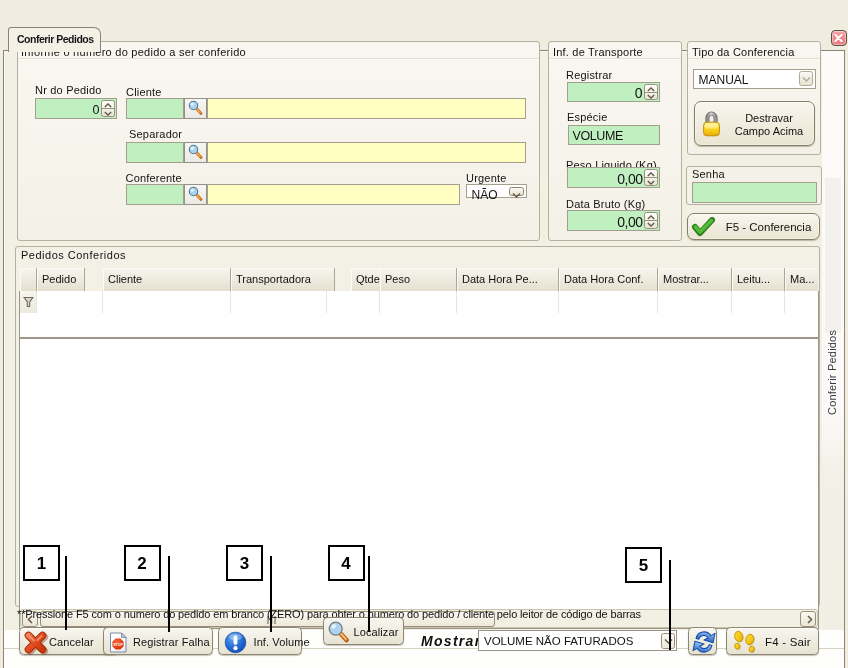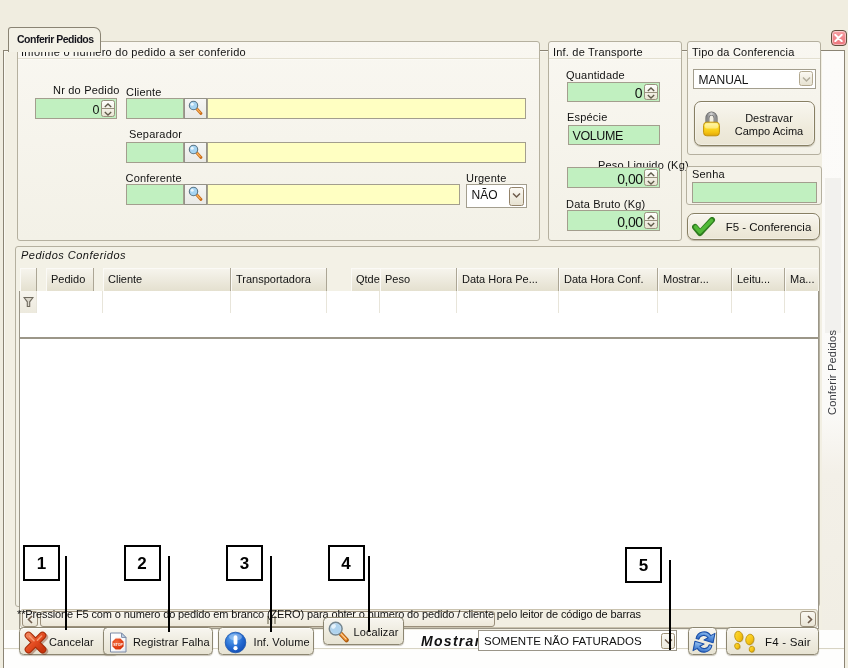--- a/index.html
+++ b/index.html
@@ -63,21 +63,21 @@
   <div class="abs" style="left:822px;top:27px;width:21.5px;height:579px;background:linear-gradient(180deg,#FCFBF9 0%,#FBFAF8 62%,#F3F0E8 73%,#F1EEE4 100%);"></div>
   <div class="abs" style="left:824.5px;top:154px;width:16.5px;height:155px;background:#F2F1EE;"></div>
   <div class="abs" style="left:826px;top:303px;width:20px;height:88px;">
     <div style="position:absolute;left:0;top:0;width:88px;height:20px;transform:rotate(-90deg) translateX(-88px);transform-origin:0 0;font-size:11px;color:#3A3B40;letter-spacing:0.2px;">Conferir Pedidos</div>
   </div>
 
   <div class="group" style="left:17px;top:41px;width:523px;height:200px;"></div>
   <div class="lbl" style="left:21px;top:46px;letter-spacing:0.26px;">Informe o numero do pedido a ser conferido</div>
   <div class="gsep" style="left:18px;top:58px;width:521px;"></div>
 
-  <div class="lbl" style="left:35px;top:84px;margin-left:18px;">Nr do Pedido</div>
+  <div class="lbl" style="left:35px;top:84px;">Nr do Pedido</div>
   <div class="green" style="left:35px;top:98px;width:82px;height:21px;">
     <span class="val">0</span>
     <div class="spin">
       <div class="b up">
         <svg width="8" height="5" viewBox="0 0 8 5" style="position:absolute;left:2px;top:2.2px;">
           <path d="M0.8 4 L4 1 L7.2 4" fill="none" stroke="#5E5949" stroke-width="1.3"></path>
         </svg>
       </div>
       <div class="b dn">
         <svg width="8" height="5" viewBox="0 0 8 5" style="position:absolute;left:2px;top:2px;">
@@ -116,34 +116,34 @@
   <div class="magbtn" style="left:183.5px;top:184px;">
     <svg width="18" height="17" viewBox="0 0 18 17" style="position:absolute;left:2px;top:1px;">
       <line x1="9.5" y1="8.5" x2="14" y2="13.5" stroke="#C86A14" stroke-width="2.8" stroke-linecap="round"></line>
       <line x1="9.5" y1="8.5" x2="13.2" y2="12.7" stroke="#FBB25C" stroke-width="1.2" stroke-linecap="round"></line>
       <circle cx="6.5" cy="5.5" r="4.2" fill="#A6D4F2" stroke="#5A7585" stroke-width="1.1"></circle>
       <circle cx="5.2" cy="4.2" r="1.5" fill="#EAF6FD"></circle>
     </svg>
   </div>
   <div class="yellow" style="left:207px;top:184px;width:253px;height:21px;"></div>
   <div class="lbl" style="left:466px;top:171.5px;">Urgente</div>
-  <div class="combo" style="left:465.5px;top:184px;width:61px;height:24px;">
+  <div class="combo" style="left:465.5px;top:184px;width:61px;height:14px;">
     <span style="position:absolute;left:5px;top:3px;font-size:12px;">NÃO</span>
     <div class="ddbtn">
       <svg class="chev" width="9" height="8" viewBox="0 0 9 8" style="left:2.5px;top:4.5px;">
         <path d="M1 1.5 L4.5 5 L8 1.5" fill="none" stroke="#6E5B4B" stroke-width="1.5"></path>
       </svg>
     </div>
   </div>
 
   <div class="group" style="left:548px;top:41px;width:134px;height:200px;"></div>
   <div class="lbl" style="left:553px;top:46px;">Inf. de Transporte</div>
   <div class="gsep" style="left:549px;top:58px;width:132px;"></div>
 
-  <div class="lbl" style="left:566px;top:68.5px;">Quantidade</div>
+  <div class="lbl" style="left:566px;top:68.5px;">Registrar</div>
   <div class="green" style="left:567px;top:82px;width:93px;height:20px;">
     <span class="val" style="font-size:14px;top:2px;">0</span>
     <div class="spin">
       <div class="b up">
         <svg width="8" height="5" viewBox="0 0 8 5" style="position:absolute;left:2px;top:2.2px;">
           <path d="M0.8 4 L4 1 L7.2 4" fill="none" stroke="#5E5949" stroke-width="1.3"></path>
         </svg>
       </div>
       <div class="b dn">
         <svg width="8" height="5" viewBox="0 0 8 5" style="position:absolute;left:2px;top:2px;">
@@ -151,21 +151,21 @@
         </svg>
       </div>
     </div>
   </div>
 
   <div class="lbl" style="left:567px;top:111px;">Espécie</div>
   <div class="green" style="left:568px;top:124.5px;width:92px;height:20.5px;">
     <span style="position:absolute;left:3.5px;top:3px;font-size:12.5px;letter-spacing:-0.4px;">VOLUME</span>
   </div>
 
-  <div class="lbl" style="left:566px;top:159px;margin-left:32px;">Peso Liquido (Kg)</div>
+  <div class="lbl" style="left:566px;top:159px;">Peso Liquido (Kg)</div>
   <div class="green" style="left:567px;top:167px;width:93px;height:21px;">
     <span class="val" style="font-size:14px;top:2.5px;letter-spacing:-0.5px;">0,00</span>
     <div class="spin">
       <div class="b up">
         <svg width="8" height="5" viewBox="0 0 8 5" style="position:absolute;left:2px;top:2.2px;">
           <path d="M0.8 4 L4 1 L7.2 4" fill="none" stroke="#5E5949" stroke-width="1.3"></path>
         </svg>
       </div>
       <div class="b dn">
         <svg width="8" height="5" viewBox="0 0 8 5" style="position:absolute;left:2px;top:2px;">
@@ -232,32 +232,32 @@
 
   <div class="bigbtn" style="left:687px;top:213px;width:133px;height:27px;">
     <svg width="24" height="21" viewBox="0 0 24 21" style="position:absolute;left:4px;top:3px;">
       <path d="M3 10 L8 16 L20 3" fill="none" stroke="#2F7D1F" stroke-width="6" stroke-linecap="round" stroke-linejoin="round"></path>
       <path d="M3.5 10 L8 15 L19.5 3.5" fill="none" stroke="#52BA37" stroke-width="3.6" stroke-linecap="round" stroke-linejoin="round"></path>
     </svg>
     <div style="position:absolute;left:30px;right:0;top:7px;text-align:center;font-size:11.5px;">F5 - Conferencia</div>
   </div>
 
   <div class="group" style="left:15px;top:246px;width:805px;height:361px;background:#F3F1E6;"></div>
-  <div class="lbl" style="left:21px;top:249px;letter-spacing:0.5px;font-style:italic;">Pedidos Conferidos</div>
+  <div class="lbl" style="left:21px;top:249px;letter-spacing:0.5px;">Pedidos Conferidos</div>
 
   <div class="abs" style="left:19px;top:267px;width:800px;height:338px;border:1px solid #9B9688;background:#fff;"></div>
 
   <div class="hcell" style="left:20px;width:17px;"></div>
-  <div class="hcell" style="left:37px;width:48px;margin-left:9px;">
+  <div class="hcell" style="left:37px;width:48px;">
     <span>Pedido</span>
   </div>
   <div class="hcell" style="left:103px;width:128px;">
     <span>Cliente</span>
   </div>
-  <div class="hcell" style="left:231px;width:96px;">
+  <div class="hcell" style="left:231px;width:104px;">
     <span>Transportadora</span>
   </div>
   <div class="hcell" style="left:327px;width:53px;margin-left:24px;">
     <span>Qtde</span>
   </div>
   <div class="hcell" style="left:380px;width:77px;">
     <span>Peso</span>
   </div>
   <div class="hcell" style="left:457px;width:102px;">
     <span>Data Hora Pe...</span>
@@ -344,21 +344,21 @@
           <stop offset="1" stop-color="#C22F08"></stop>
         </radialGradient>
       </defs>
       <path d="M1.5 1 L12.5 1 L17 5.5 L17 20 L1.5 20 Z" fill="url(#docg)" stroke="#7C8AA5" stroke-width="1"></path>
       <path d="M12.5 1 L12.5 5.5 L17 5.5 Z" fill="#BFD0E5" stroke="#7C8AA5" stroke-width="0.9"></path>
       <path d="M6.4 5.8 L11.6 5.8 L15.2 9.4 L15.2 14.6 L11.6 18.2 L6.4 18.2 L2.8 14.6 L2.8 9.4 Z" fill="url(#stopg)" stroke="#fff" stroke-width="1.2"></path>
       <text x="9" y="13.5" font-size="3.6" font-weight="bold" fill="#fff" text-anchor="middle" font-family="Liberation Sans, sans-serif">STOP</text>
     </svg>
     <span class="t" style="left:29px;">Registrar Falha</span>
   </div>
-  <div class="btn" style="left:217.5px;top:627px;width:96px;">
+  <div class="btn" style="left:217.5px;top:627px;width:84px;">
     <svg width="23" height="23" viewBox="0 0 23 23" style="position:absolute;left:5px;top:2.5px;">
       <defs>
         <radialGradient id="bluei" cx=".38" cy=".3" r=".95">
           <stop offset="0" stop-color="#5FA8F0"></stop>
           <stop offset=".5" stop-color="#2268D0"></stop>
           <stop offset="1" stop-color="#0A3CA0"></stop>
         </radialGradient>
       </defs>
       <circle cx="11.5" cy="11.5" r="10.3" fill="url(#bluei)" stroke="#1450AA" stroke-width=".8"></circle>
       <ellipse cx="11.5" cy="6" rx="6.5" ry="3.4" fill="rgba(255,255,255,0.3)"></ellipse>
@@ -373,21 +373,21 @@
       <line x1="13.2" y1="12.2" x2="19" y2="18.4" stroke="#F49B42" stroke-width="2.6" stroke-linecap="round"></line>
       <line x1="13.4" y1="12" x2="18.8" y2="17.8" stroke="#FDD9A8" stroke-width="1" stroke-linecap="round"></line>
       <circle cx="8.7" cy="7.7" r="6.4" fill="#C2DDF2" stroke="#75868F" stroke-width="1.5"></circle>
       <circle cx="8.7" cy="7.7" r="5" fill="#AFD3EE"></circle>
       <ellipse cx="6.6" cy="5.4" rx="2.6" ry="2" fill="#E4F2FB" transform="rotate(-40 6.6 5.4)"></ellipse>
     </svg>
     <span class="t" style="left:30px;">Localizar</span>
   </div>
   <div class="lbl" style="left:421px;top:632.5px;font-weight:bold;font-size:14px;letter-spacing:1.3px;font-style:italic;">Mostrar:</div>
   <div class="white" style="left:478px;top:630px;width:199px;height:21px;border-color:#9A9588;">
-    <span style="position:absolute;left:5px;top:3.5px;font-size:11.5px;">SOMENTE NÃO FATURADOS</span>
+    <span style="position:absolute;left:5px;top:3.5px;font-size:11.5px;">VOLUME NÃO FATURADOS</span>
     <div class="ddbtn" style="width:14px;right:1.5px;top:1.5px;bottom:1.5px;background:linear-gradient(#FBFAF6,#EDE9DC);border-color:#9C8F76;">
       <svg class="chev" width="9" height="8" viewBox="0 0 9 8" style="left:2px;top:4px;">
         <path d="M1 1.5 L4.5 5 L8 1.5" fill="none" stroke="#6E5B4B" stroke-width="1.4"></path>
       </svg>
     </div>
   </div>
   <div class="btn" style="left:688px;top:627px;width:29px;">
     <svg width="26" height="26" viewBox="0 0 26 26" style="position:absolute;left:1.5px;top:1px;transform:rotate(14deg);">
       <defs>
         <linearGradient id="rfg" x1="0" y1="0" x2="0" y2="1">

